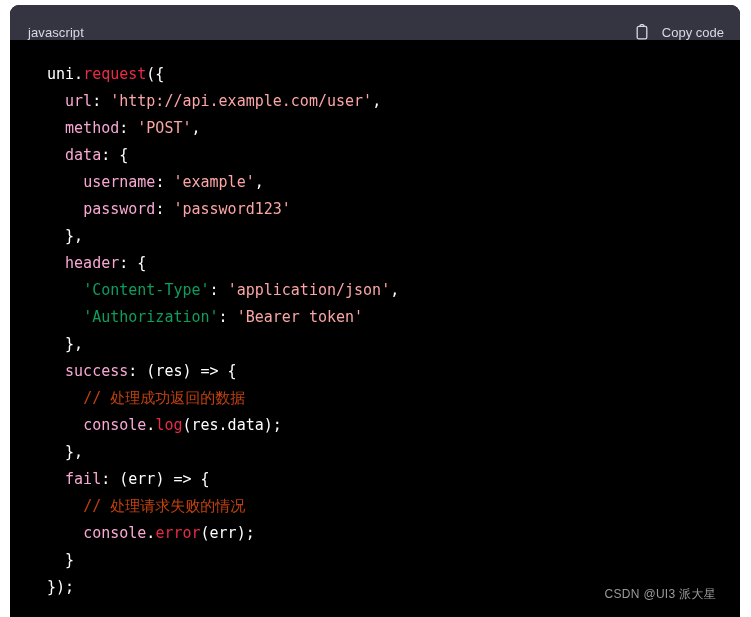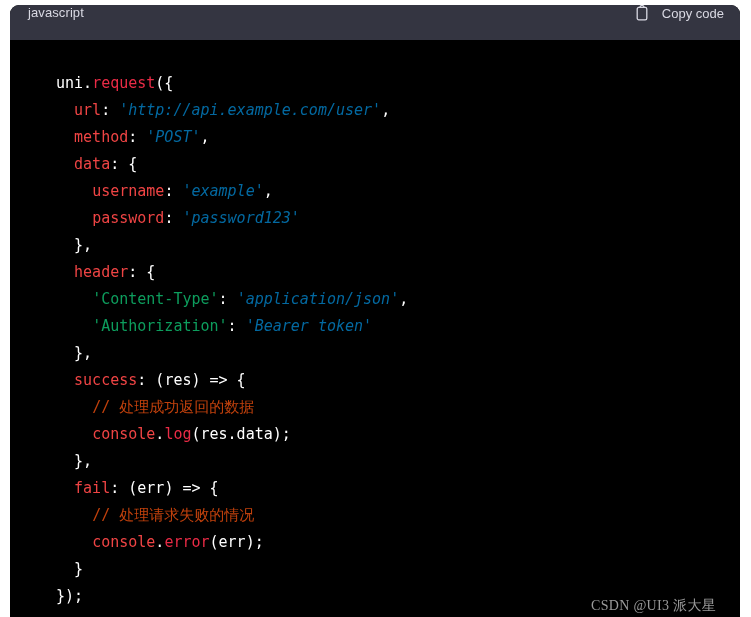--- a/index.html
+++ b/index.html
@@ -25,23 +25,23 @@
     background: #000000;
     display: flex;
     flex-direction: column;
   }
 
   .code-header {
     height: 35px;
     flex: 0 0 35px;
     background: #343541;
     display: flex;
-    align-items: flex-start;
+    align-items: flex-end;
     justify-content: space-between;
-    padding: 0 16px 0 18px;
+    padding: 8px 16px 0 18px;
     box-sizing: border-box;
   }
 
   .lang-label {
     color: #d9d9e3;
     font-size: 13px;
     font-family: "Liberation Sans", sans-serif;
     letter-spacing: 0.1px;
   }
 
@@ -66,47 +66,47 @@
 
   .code-body {
     flex: 1 1 auto;
     background: #000000;
     padding: 14px 0 0 0;
     position: relative;
     overflow: hidden;
   }
 
   pre.code {
-    margin: 16px;
+    margin: 7px;
     padding: 0 0 0 30px;
     font-family: "DejaVu Sans Mono", "Liberation Mono", monospace;
     font-size: 15px;
     line-height: 27px;
     color: #ffffff;
     white-space: pre;
     tab-size: 2;
   }
 
   .ln { display: block; height: 27px; }
 
   .t-plain   { color: #ffffff; }
-  .t-prop    { color: #ef4444; }
+  .t-prop    { color: #f9a8d4; }
   .t-fn      { color: #ea2b46; }
-  .t-str     { color: #0369a1; font-style: italic; }
+  .t-str     { color: #fca5a5; }
   .t-strkey  { color: #0d9d5d; text-align: center; }
   .t-comment { color: #c2410c; }
   .t-punct   { color: #ffffff; }
 
   .watermark {
     position: absolute;
     right: 24px;
-    bottom: 2px;
+    bottom: 14px;
     color: #9a9a9a;
-    font-size: 14px;
-    font-family: Liberation Serif, serif;
+    font-size: 12px;
+    font-family: Liberation Sans, sans-serif;
     letter-spacing: 0.3px;
     pointer-events: none;
   }
 </style>
 </head>
 <body>
 
 <div class="code-card">
 
   <div class="code-header">

